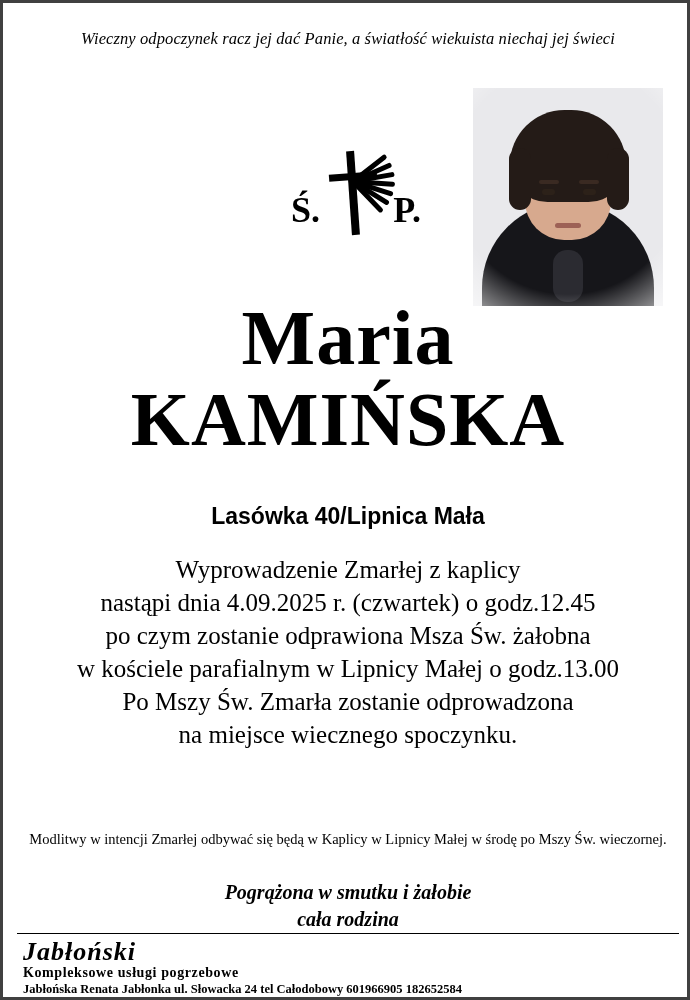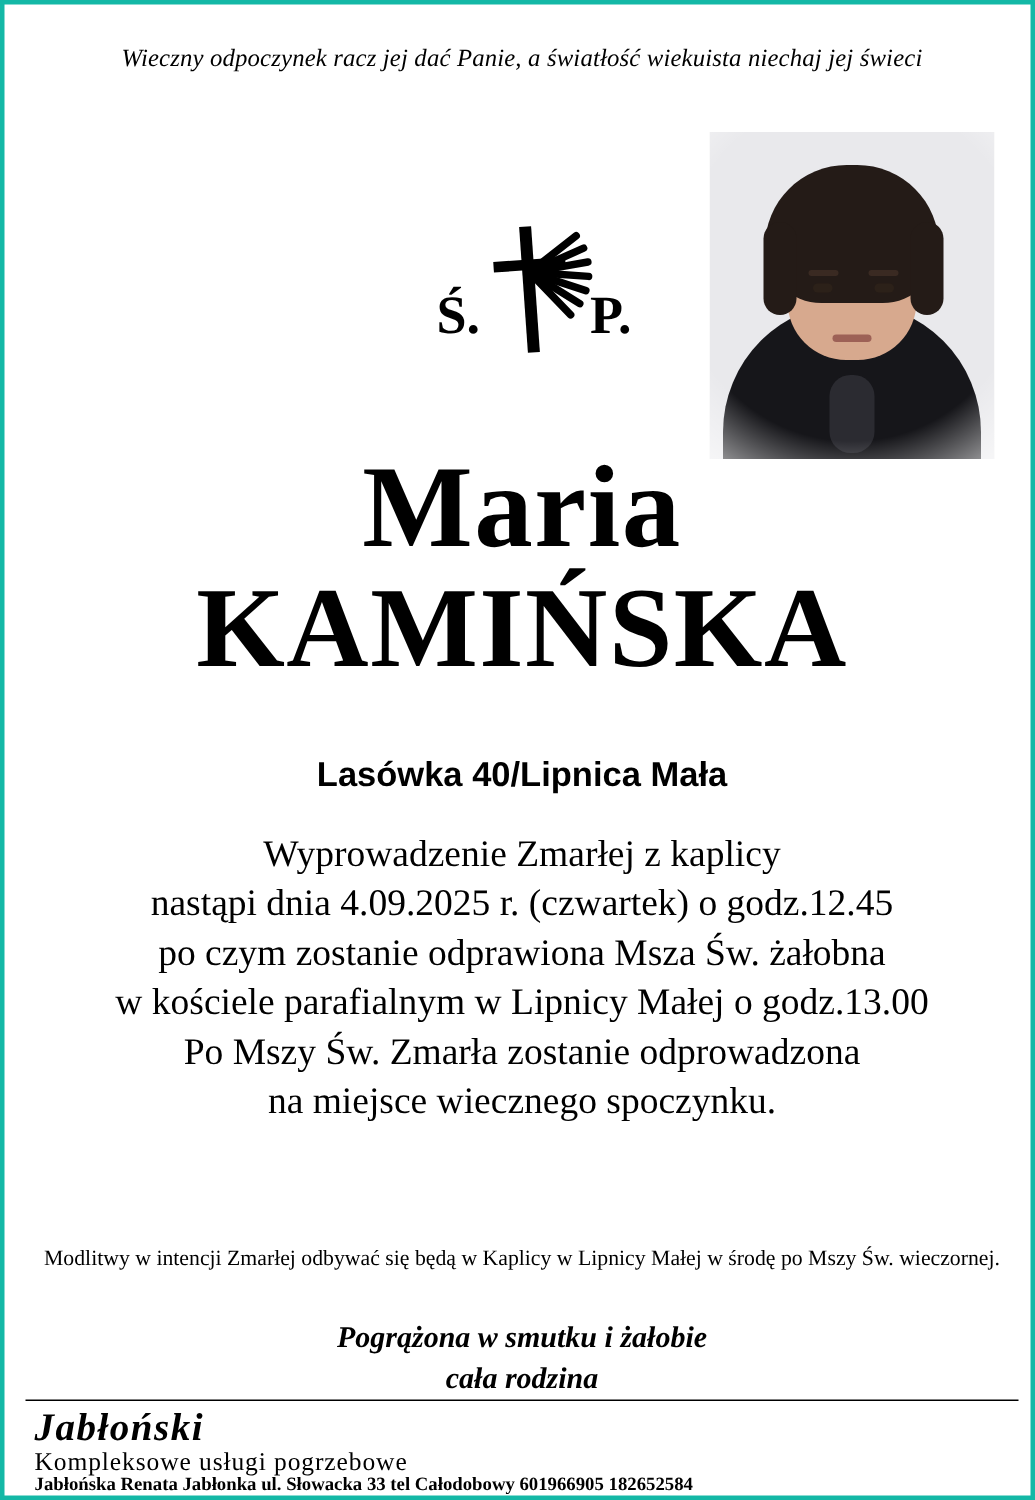--- a/index.html
+++ b/index.html
@@ -13,21 +13,21 @@
     font-family: "Liberation Serif", serif;
     color: #000000;
     overflow: hidden;
   }
   .page {
     position: relative;
     width: 690px;
     height: 1000px;
     box-sizing: border-box;
     background: #ffffff;
-    border: 3px solid #14b8a6;
+    border: 3px solid #404040;
   }
   .top-verse {
     position: absolute;
     top: 26px;
     left: 0;
     width: 690px;
     text-align: center;
     font-size: 16.5px;
     font-style: italic;
     font-family: "Liberation Serif", serif;
@@ -308,22 +308,22 @@
     font-size: 26px;
     font-weight: bold;
     font-style: italic;
     font-family: "Liberation Serif", serif;
     letter-spacing: 1px;
   }
   .footer .services {
     position: absolute;
     left: 20px;
     top: 28px;
-    font-size: 17px;
-    font-weight: normal;
+    font-size: 14px;
+    font-weight: bold;
     font-family: "Liberation Serif", serif;
     letter-spacing: 0.6px;
   }
   .footer .contact {
     position: absolute;
     left: 20px;
     top: 45px;
     font-size: 12.5px;
     font-weight: bold;
     font-family: "Liberation Serif", serif;
@@ -388,16 +388,16 @@
   <div class="mourning">
     <div>Pogrążona w smutku i żałobie</div>
     <div>cała rodzina</div>
   </div>
 
   <div class="divider"></div>
 
   <div class="footer">
     <div class="brand">Jabłoński</div>
     <div class="services">Kompleksowe usługi pogrzebowe</div>
-    <div class="contact">Jabłońska Renata Jabłonka ul. Słowacka 33 tel Całodobowy 601966905   182652584</div>
+    <div class="contact">Jabłońska Renata Jabłonka ul. Słowacka 24 tel Całodobowy 601966905   182652584</div>
   </div>
 
 </div>
 
 </body></html>

